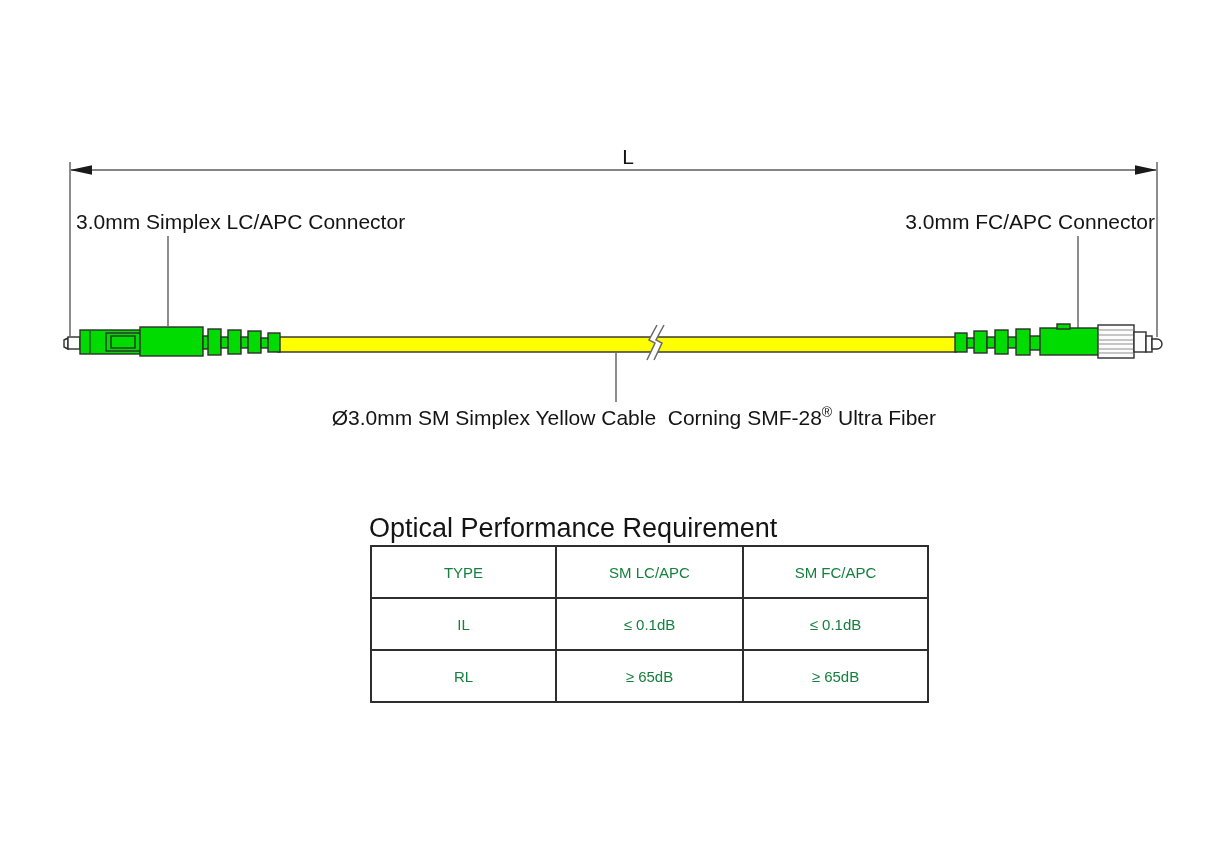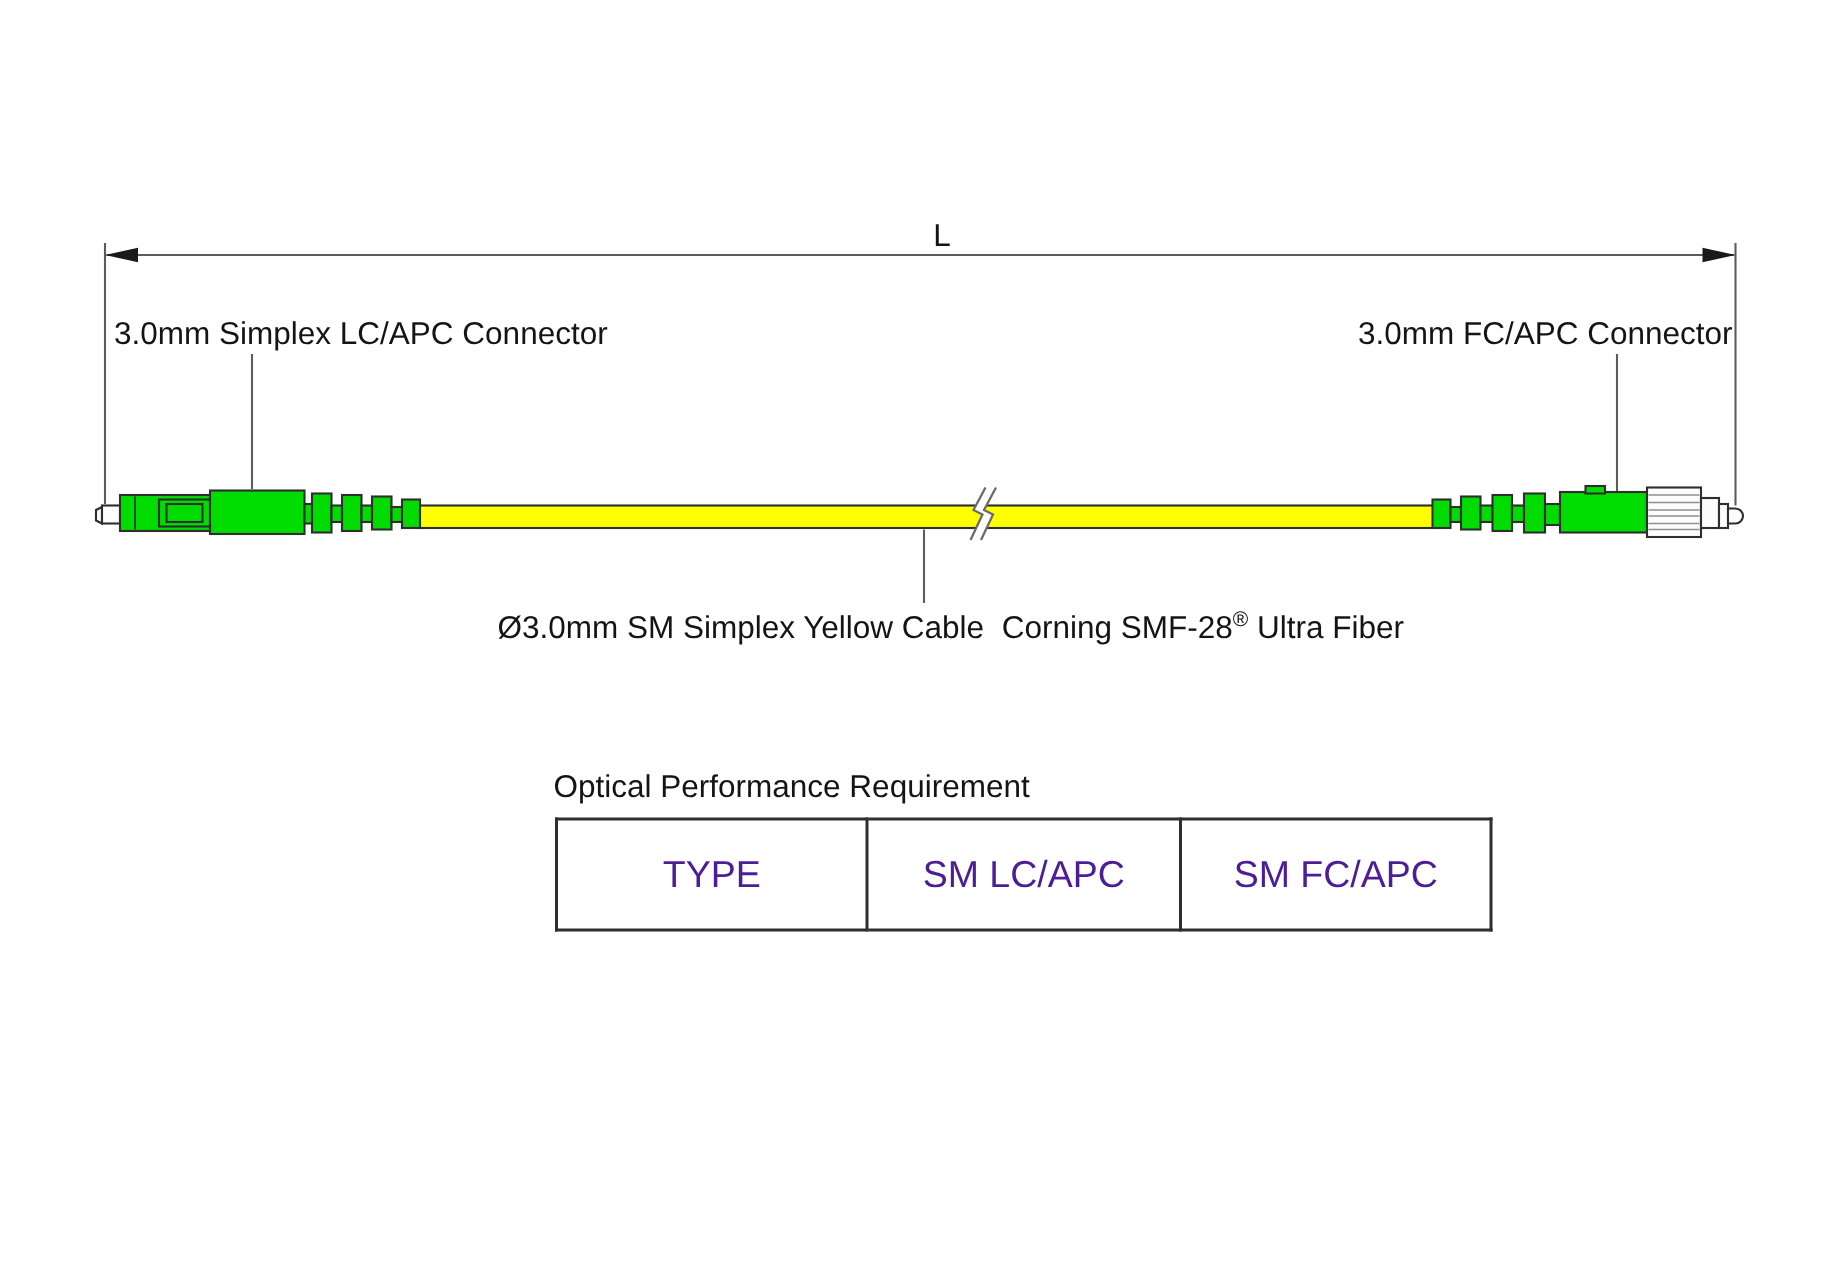--- a/index.html
+++ b/index.html
@@ -14,29 +14,29 @@
   .outl      { stroke:#2e2e2e; stroke-width:1.4; }
   .thinline  { stroke:#2e2e2e; stroke-width:1.1; fill:none; }
   .ridge     { stroke:#8f8f8f; stroke-width:1; }
   .gapfill   { fill:#ffffff; stroke:none; }
   .breakline { stroke:#6a6a6a; stroke-width:1.5; fill:none; }
   .lbl { font-family:"Liberation Sans", sans-serif; font-size:21px; fill:#141414; }
   .lbl-sup { font-size:14px; }
 
   #table-title {
     position:absolute; left:369px; top:513px;
-    font-size:21px; color:#141414; white-space:nowrap;
+    font-size:27px; color:#141414; white-space:nowrap;
   }
   #spec-table {
     position:absolute; left:370px; top:545px;
     border-collapse:collapse; table-layout:fixed;
   }
   #spec-table td {
     border:2px solid #2e2e2e; text-align:center; vertical-align:middle;
-    font-size:25px; color:#4c1d95; padding:16px; height:40px;
+    font-size:15px; color:#15803d; padding:5px; height:40px;
     font-family:"Liberation Sans", sans-serif;
   }
   .col-type { width:173px; }
   .col-lc   { width:175px; }
   .col-fc   { width:173px; }
 </style>
 </head>
 <body>
 
 <div id="page">
@@ -129,16 +129,26 @@
 
   <div id="table-title">Optical Performance Requirement</div>
 
   <table id="spec-table">
     <tbody>
         <tr>
       <td class="col-type">TYPE</td>
       <td class="col-lc">SM LC/APC</td>
       <td class="col-fc">SM FC/APC</td>
     </tr>
+    <tr>
+      <td>IL</td>
+      <td>≤ 0.1dB</td>
+      <td>≤ 0.1dB</td>
+    </tr>
+    <tr>
+      <td>RL</td>
+      <td>≥ 65dB</td>
+      <td>≥ 65dB</td>
+    </tr>
   </tbody>
     </table>
 
 </div>
 
 </body></html>

